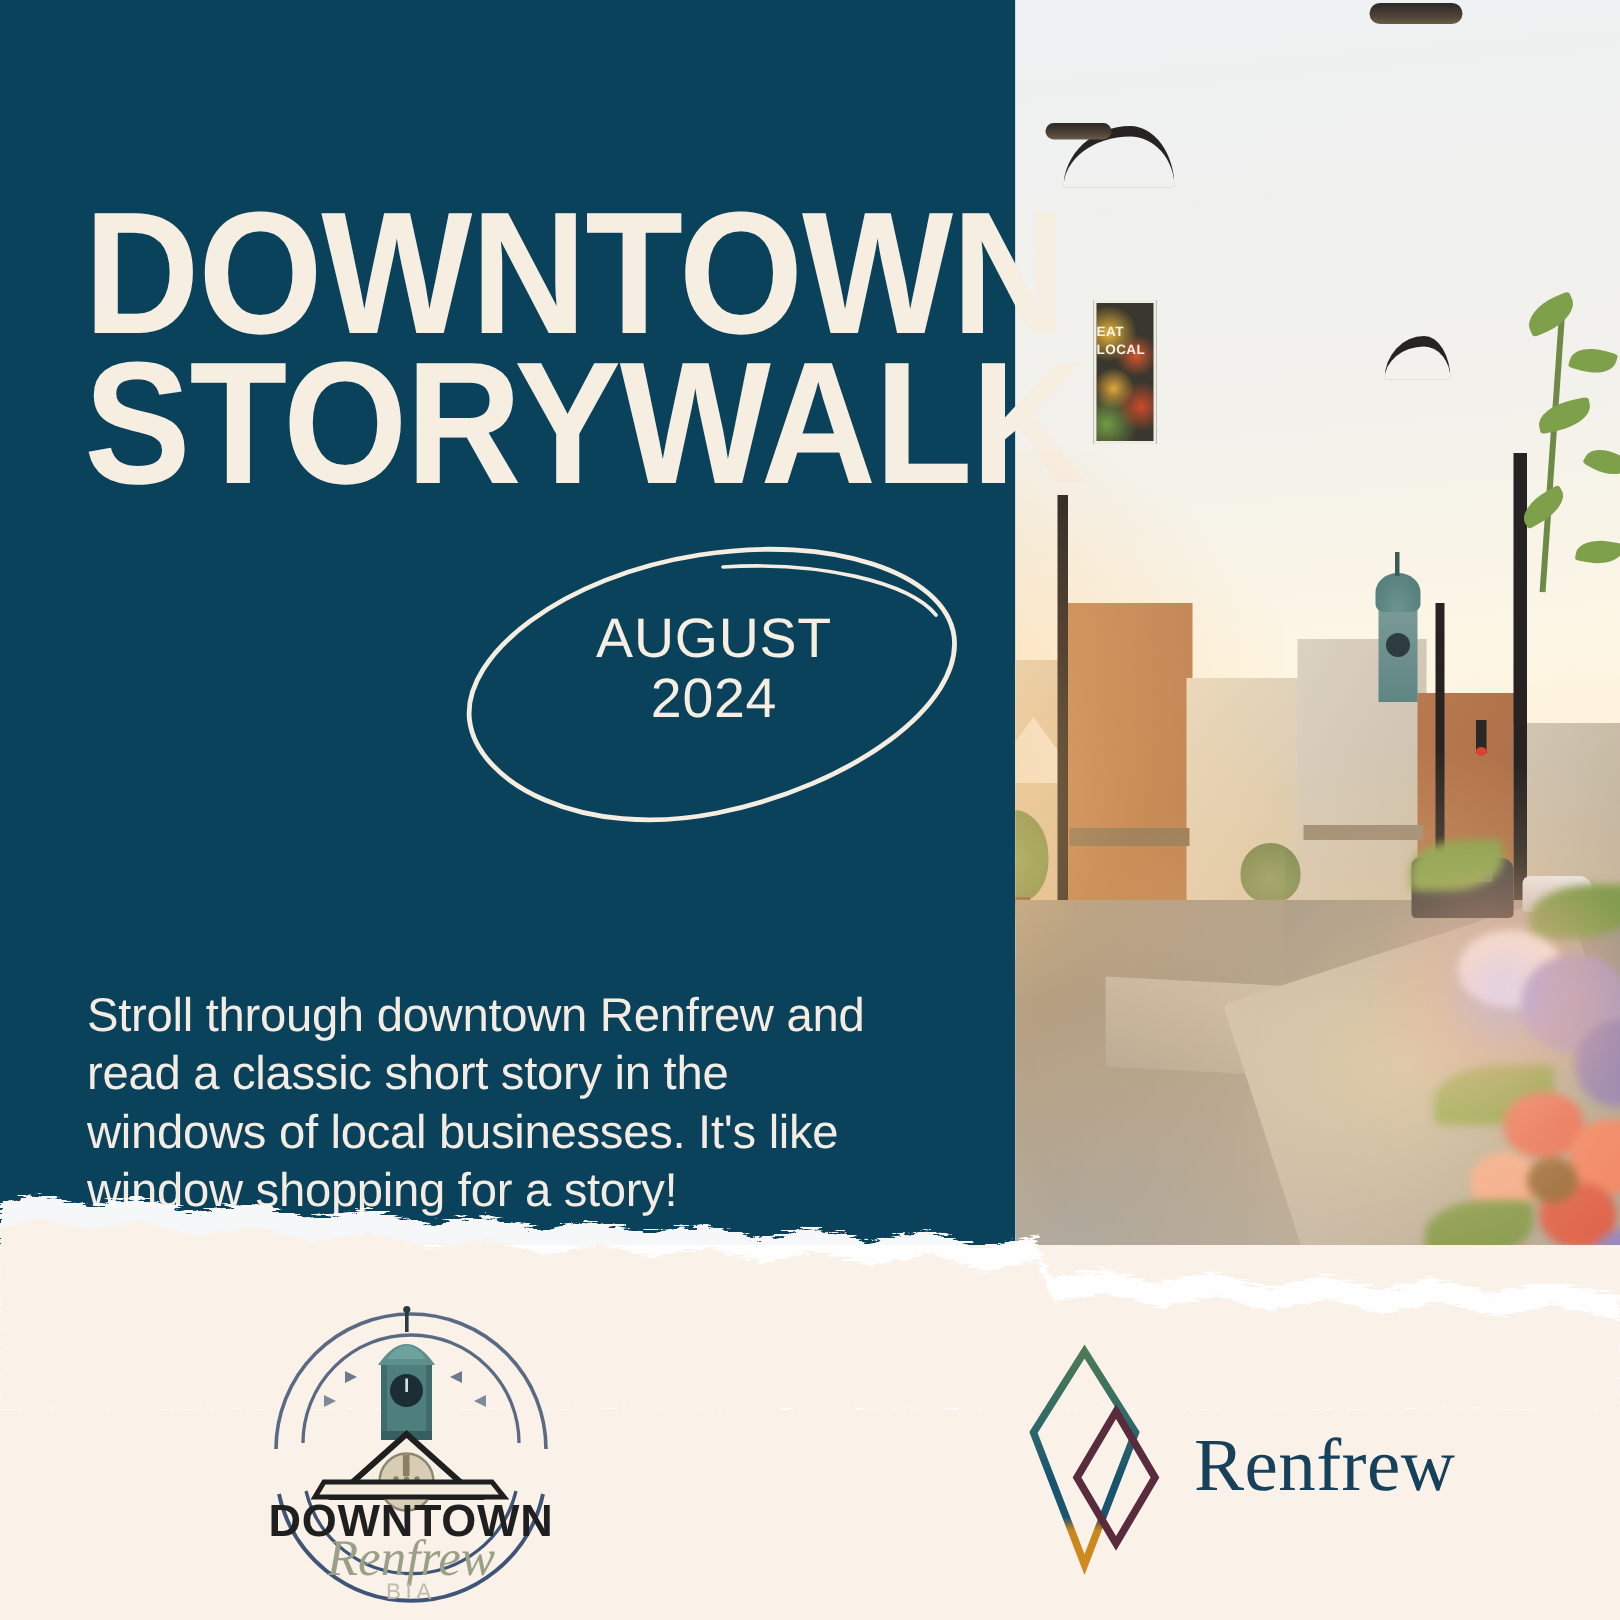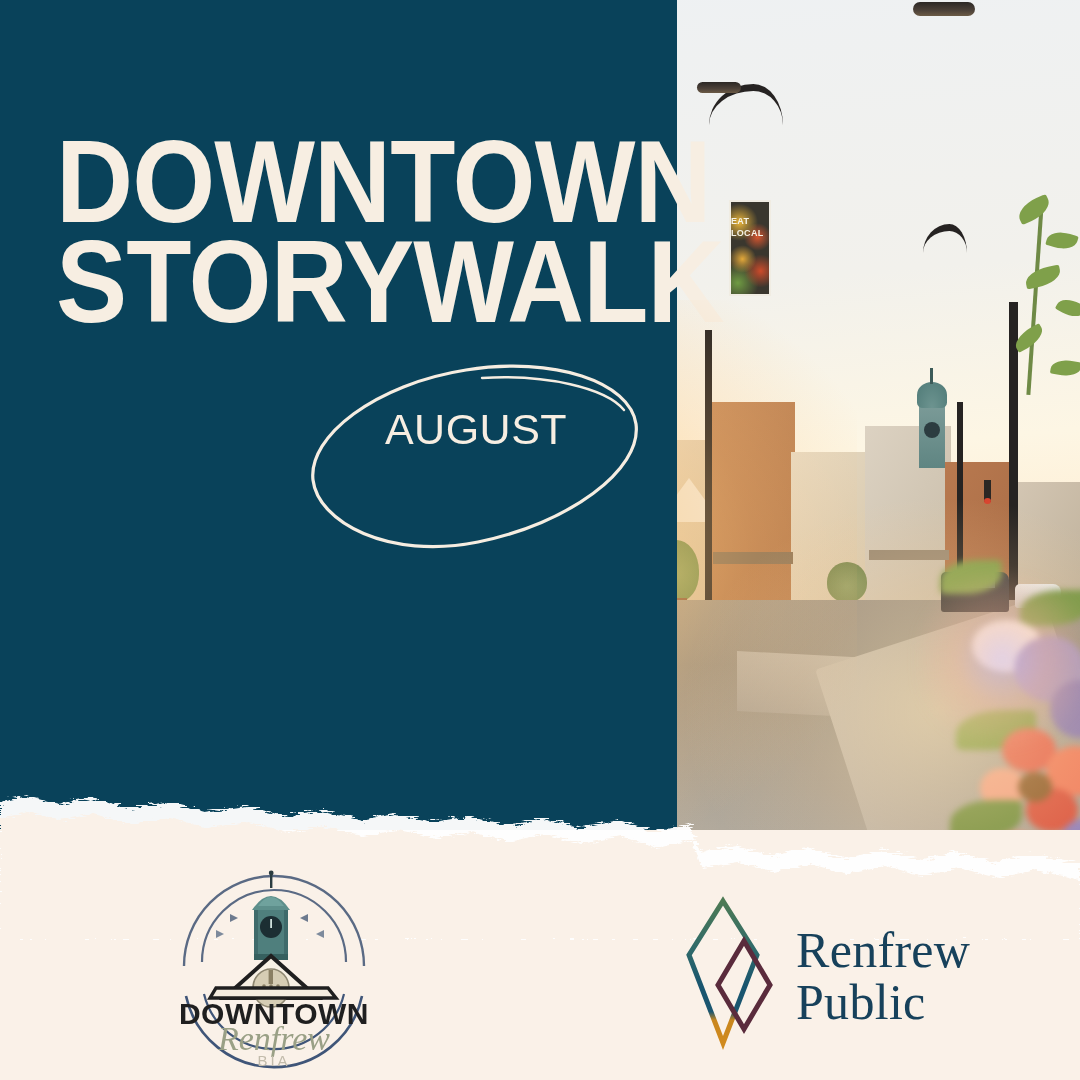--- a/index.html
+++ b/index.html
@@ -324,21 +324,21 @@
   .ellipse-svg {
     position: absolute;
     left: 0; top: 0;
   }
   .date-text {
     position: absolute;
     left: 0; top: 44px;
     width: 340px;
     text-align: center;
     color: #f7eee2;
-    font-size: 43px;
+    font-size: 37px;
     line-height: 1.08;
     font-weight: 400;
     letter-spacing: 0.5px;
   }
   .date-text .yr { display: block; }
 
   .body-copy {
     position: absolute;
     left: 58px;
     top: 625px;
@@ -490,23 +490,25 @@
         <path d="M 330 62
                  C 336 108, 262 162, 172 180
                  C 82 198, 12 160, 7 118
                  C 2 74, 70 22, 160 8
                  C 248 -6, 324 20, 330 62 Z" fill="none" stroke="#f6ede1" stroke-width="3.2" stroke-linecap="round"></path>
         <path d="M 318 48
                  C 300 26, 240 12, 176 16" fill="none" stroke="#f6ede1" stroke-width="2.4" stroke-linecap="round"></path>
       </svg>
       <div class="date-text">
         <span>AUGUST</span>
+        <span class="yr">2024</span>
       </div>
     </div>
 
+    <p class="body-copy">Stroll through downtown Renfrew and read a classic short story in the windows of local businesses. It's like window shopping for a story!</p>
 
   </div>
 
   <div class="bottom-section"></div>
 
   <svg class="torn" style="top:760px; height:180px;" width="1080" height="180" viewBox="0 0 1080 180">
     <defs>
       <filter id="rough" x="-10%" y="-30%" width="120%" height="180%">
         <feTurbulence type="fractalNoise" baseFrequency="0.07 0.55" numOctaves="4" seed="7" result="n"></feTurbulence>
         <feDisplacementMap in="SourceGraphic" in2="n" scale="11" xChannelSelector="R" yChannelSelector="G"></feDisplacementMap>
@@ -587,17 +589,16 @@
           <stop offset="100%" stop-color="#d08a1e"></stop>
         </linearGradient>
       </defs>
 
       <polygon points="37,8 71,62 37,150 3,62" fill="none" stroke="url(#dLeft)" stroke-width="5"></polygon>
 
       <polygon points="58,48 84,92 58,136 32,92" fill="none" stroke="#5a2b3c" stroke-width="5"></polygon>
     </svg>
     <div class="rpl-words">
       <span>Renfrew</span>
-      <span>Public</span>
     </div>
   </div>
 
 </div>
 
 </body></html>

